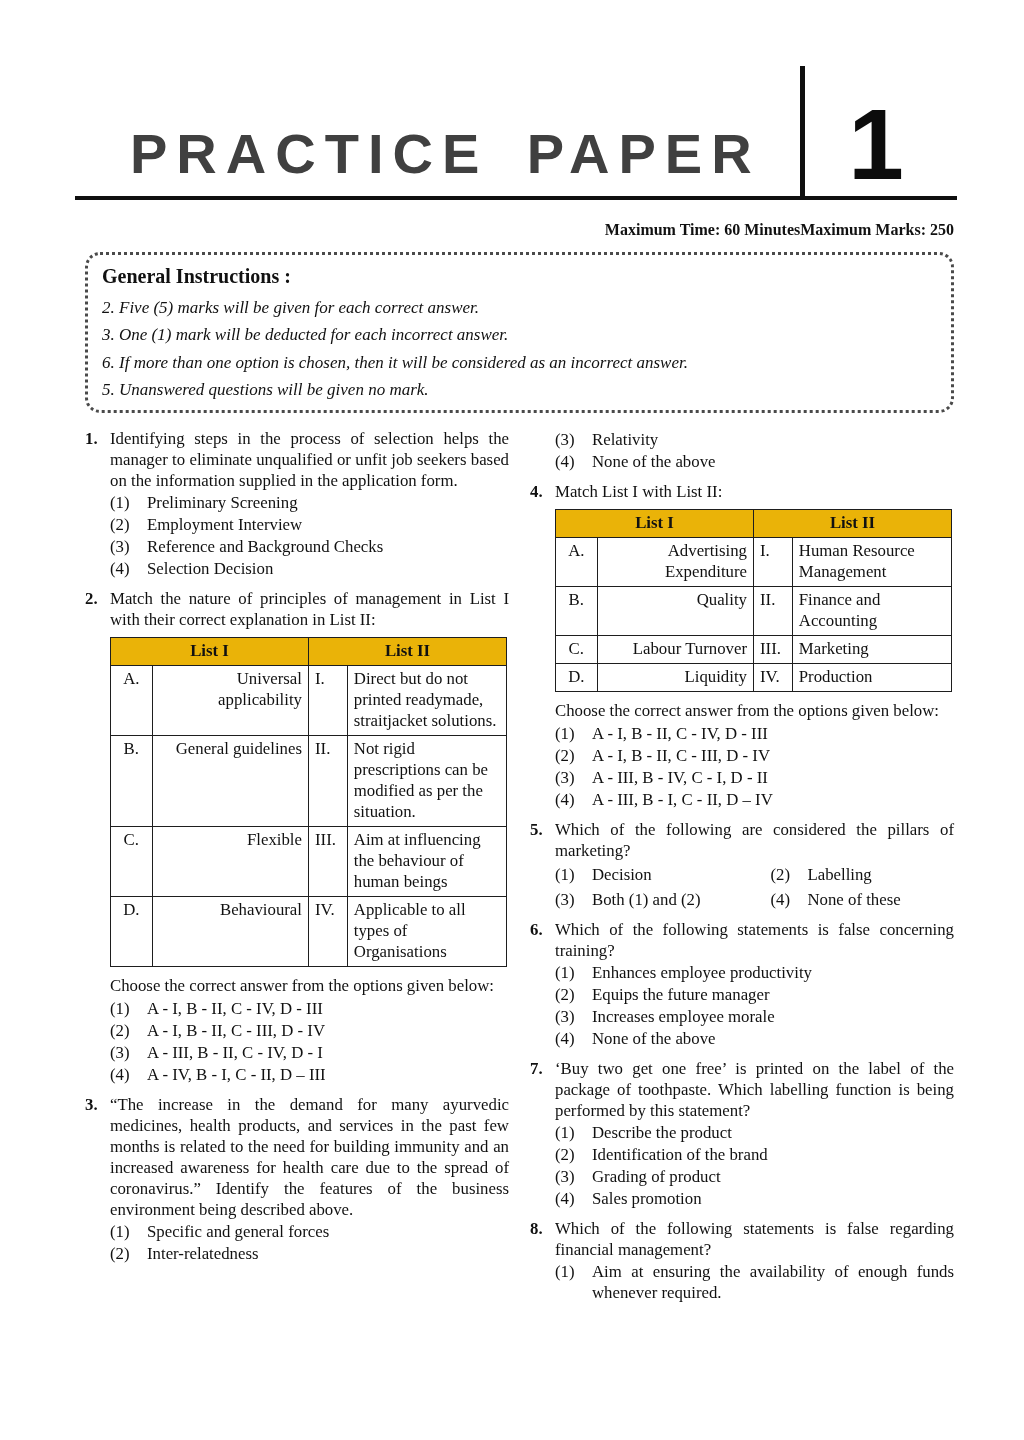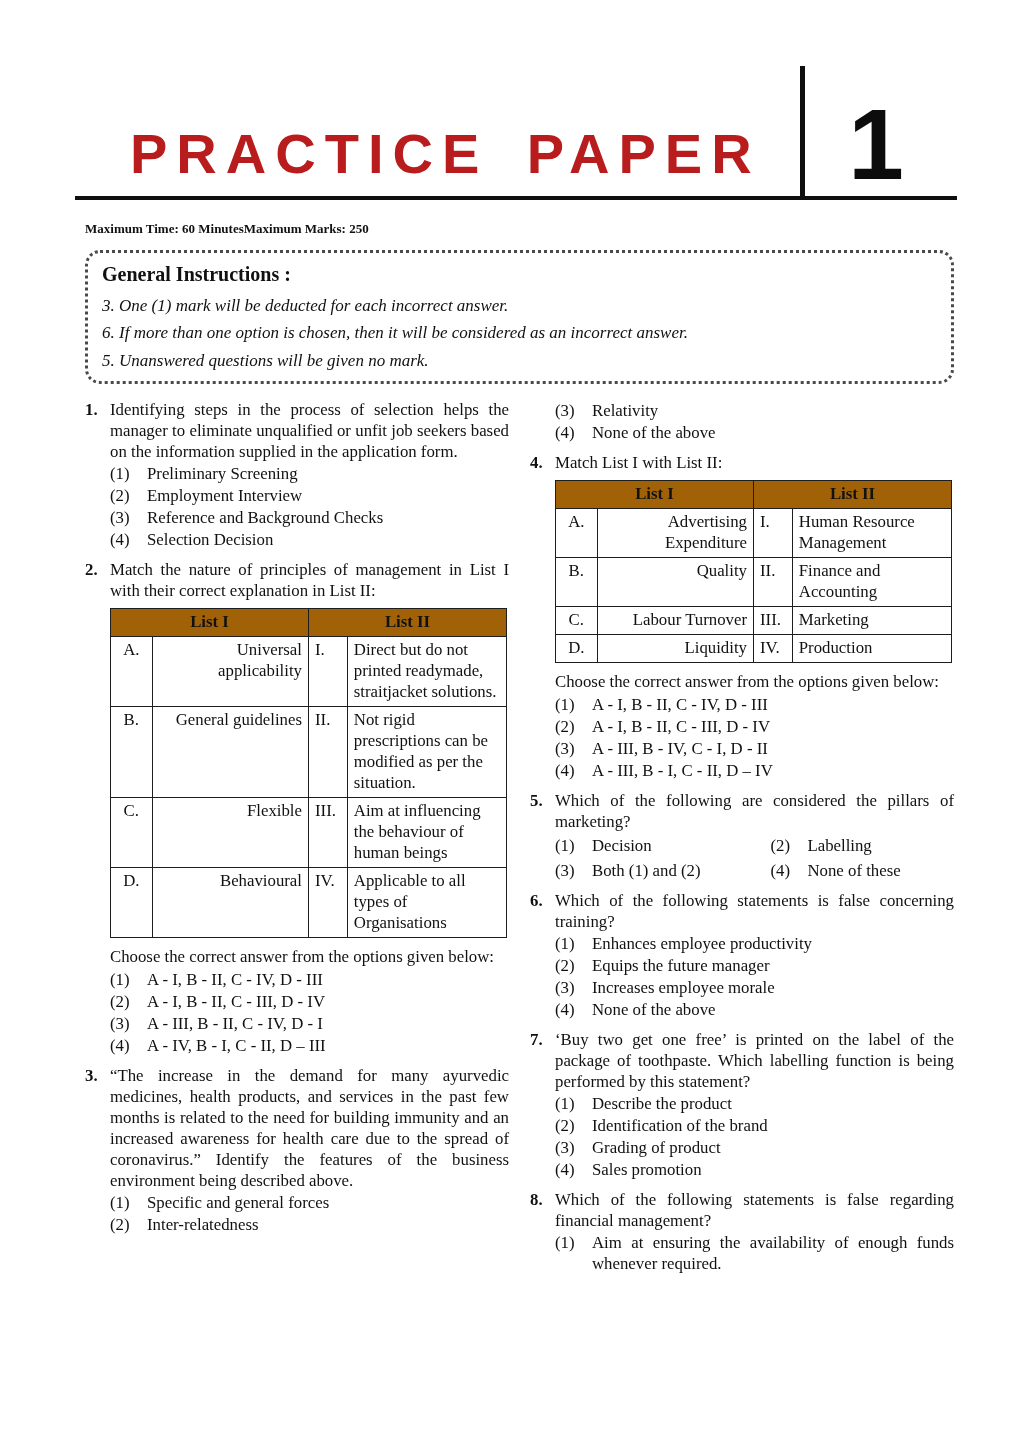--- a/index.html
+++ b/index.html
@@ -14,38 +14,38 @@
   
   .header-wrap {
     position: relative; height: 134px;
     margin: 0 -3px 0 -10px;
     border-bottom: 4px solid #0f0f0f;
   }
   .main-title {
     position: absolute; left: 55px; bottom: 14px;
     font-family: "Liberation Sans", sans-serif;
     font-weight: 700; font-size: 56px; line-height: 1;
-    letter-spacing: 9px; word-spacing: 14px; color: #b91c1c;
+    letter-spacing: 9px; word-spacing: 14px; color: #404040;
     white-space: nowrap;
   }
   .title-divider {
     position: absolute; left: 725px; top: 0; bottom: 0;
     width: 5px; background: #0f0f0f;
   }
   .paper-number {
     position: absolute; left: 745px; right: 25px; bottom: 6px;
     text-align: center;
     font-family: "Liberation Sans", sans-serif;
     font-weight: 700; font-size: 100px; line-height: 0.92; color: #0c0c0c;
   }
 
   
   .meta-row {
-    display: flex; justify-content: flex-start;
-    margin-top: 21px; font-weight: bold; font-size: 13px;
+    display: flex; justify-content: flex-end;
+    margin-top: 21px; font-weight: bold; font-size: 16px;
   }
 
   
   .instructions {
     margin-top: 13px;
     border: 3px dotted #4a4a4a;
     border-radius: 15px;
     padding: 7px 18px 12px 14px;
   }
   .instructions-heading { font-weight: bold; font-size: 20px; margin: 3px 0 1px; }
@@ -81,21 +81,21 @@
     margin: 7px 0 8px 25px;
     width: calc(100% - 27px);
     font-size: 16.8px; line-height: 21px;
   }
   table.match-table th, table.match-table td {
     border: 1.7px solid #1e1e1e;
     vertical-align: top;
     padding: 2px 6px 4px;
   }
   table.match-table th {
-    background: #a16207; font-weight: bold; text-align: center;
+    background: #eab308; font-weight: bold; text-align: center;
     padding: 2px 4px 4px;
   }
   td.cell-key { width: 10.5%; text-align: center; padding-left: 2px; padding-right: 2px; }
   td.cell-left { width: 39.5%; text-align: right; }
   td.cell-num { width: 9.8%; text-align: left; padding-left: 8px; }
   td.cell-right { width: 40.2%; }
 </style>
 </head>
 <body>
 
@@ -108,20 +108,21 @@
   </div>
 
   <div class="meta-row">
     <span>Maximum Time: 60 Minutes</span>
     <span>Maximum Marks: 250</span>
   </div>
 
   <div class="instructions">
     <div class="instructions-heading">General Instructions :</div>
     <ul>
+      <li class="instruction-item">2. Five (5) marks will be given for each correct answer.</li>
       <li class="instruction-item">3. One (1) mark will be deducted for each incorrect answer.</li>
       <li class="instruction-item">6. If more than one option is chosen, then it will be considered as an incorrect answer.</li>
       <li class="instruction-item">5. Unanswered questions will be given no mark.</li>
     </ul>
   </div>
 
   <div class="columns">
 
     <div class="col">
 

